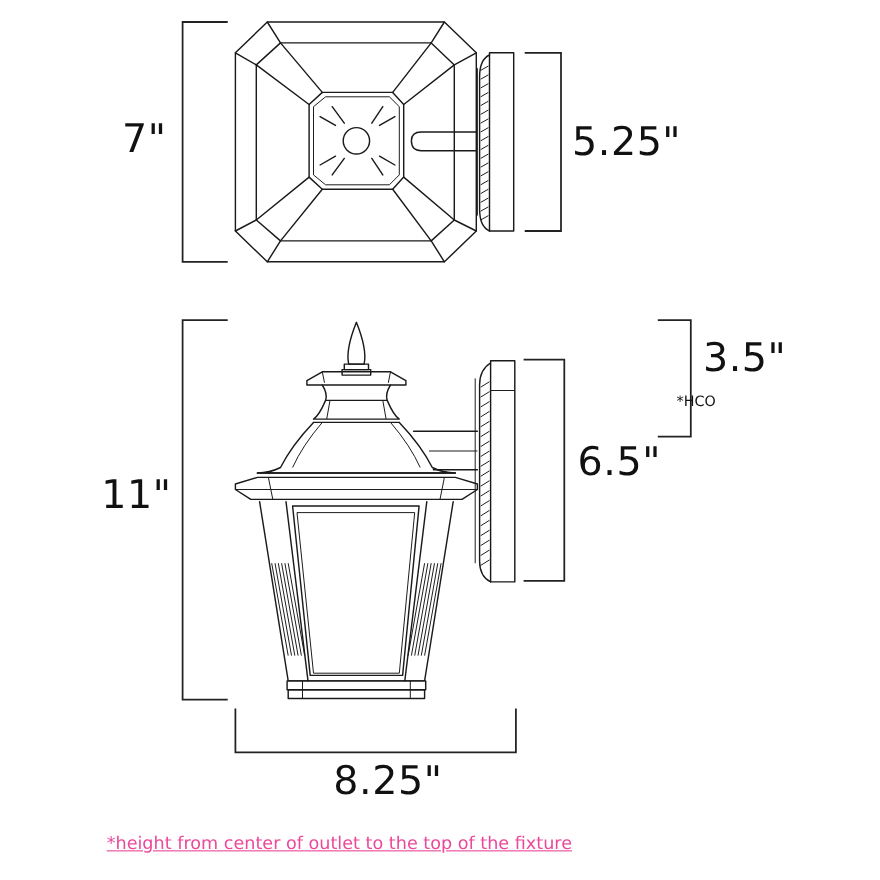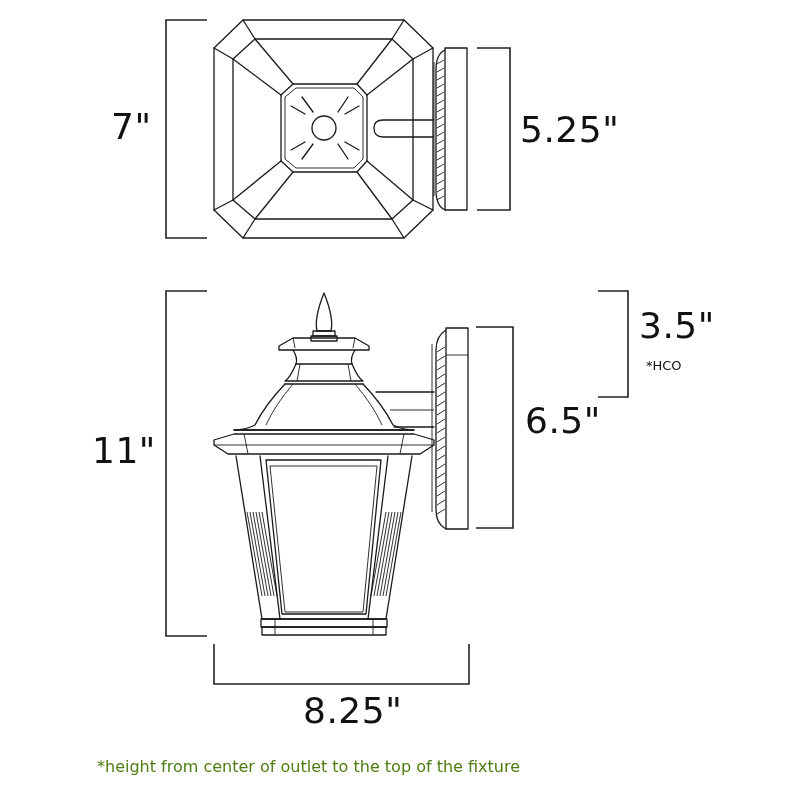--- a/index.html
+++ b/index.html
@@ -4,21 +4,21 @@
 <style>
   html, body { margin: 0; padding: 0; background: #ffffff; }
   body { width: 800px; height: 800px; position: relative; overflow: hidden;
          font-family: "DejaVu Sans", "Liberation Sans", sans-serif; color: #111; }
   svg.drawing { position: absolute; left: 0; top: 0; width: 800px; height: 800px; }
   .ln { fill: none; stroke: #1a1a1a; stroke-width: 1.3; stroke-linejoin: round; stroke-linecap: round; }
   .ln-thin { fill: none; stroke: #1a1a1a; stroke-width: 0.9; }
   .dim { fill: none; stroke: #222; stroke-width: 1.6; }
   .label { position: absolute; font-size: 36px; font-weight: 400; letter-spacing: 0.5px; color: #111; white-space: nowrap; }
   .sub { position: absolute; font-size: 13px; color: #111; white-space: nowrap; }
-  .foot { position: absolute; left: 97px; top: 757px; font-size: 16px; color: #4d7c0f; white-space: nowrap; }
+  .foot { position: absolute; left: 97px; top: 757px; font-size: 16px; color: #ec4899; white-space: nowrap; text-decoration: underline; }
 </style>
 </head>
 <body>
 
 <svg class="drawing" viewBox="0 0 800 800" xmlns="http://www.w3.org/2000/svg">
 
   <g>
 
     <polyline class="dim" points="207,20 166,20 166,238 207,238"></polyline>
 
@@ -176,17 +176,17 @@
     <polyline class="dim" points="598,291 628,291 628,397 598,397"></polyline>
 
     <polyline class="dim" points="214,644 214,684 469,684 469,644"></polyline>
   </g>
 </svg>
 
 <div class="label" style="left:111px; top:106px;">7"</div>
 <div class="label" style="left:520px; top:109px;">5.25"</div>
 <div class="label" style="left:92px; top:430px;">11"</div>
 <div class="label" style="left:639px; top:305px;">3.5"</div>
-<div class="sub" style="left:646px; top:358px;">*HCO</div>
+<div class="sub" style="left:615px; top:358px;">*HCO</div>
 <div class="label" style="left:525px; top:400px;">6.5"</div>
 <div class="label" style="left:303px; top:690px;">8.25"</div>
 
 <div class="foot">*height from center of outlet to the top of the fixture</div>
 
 </body></html>

